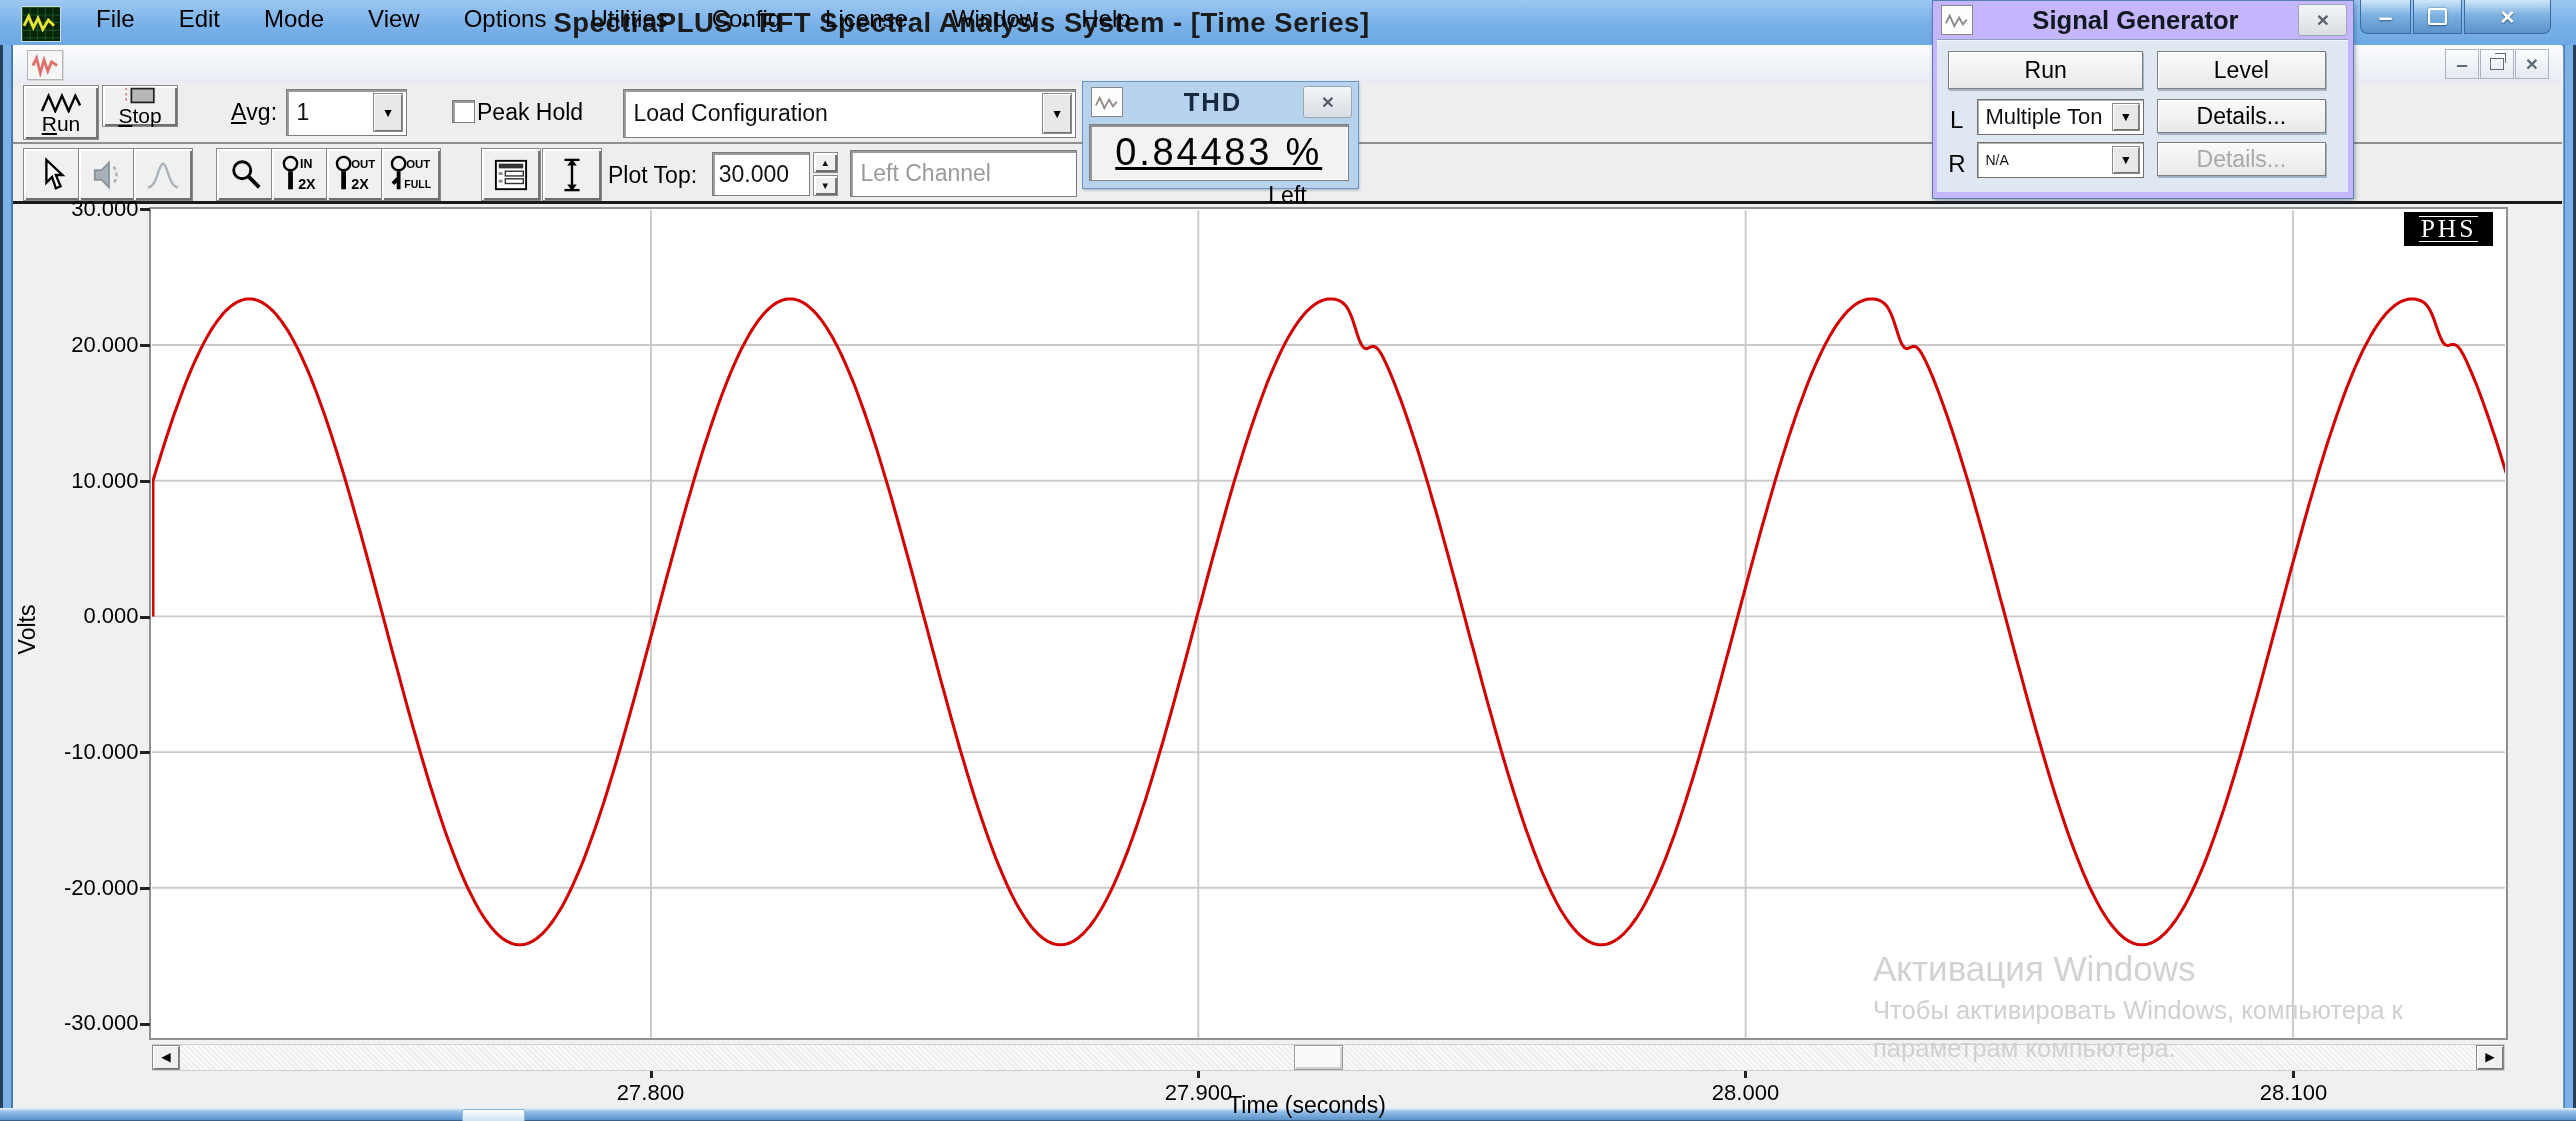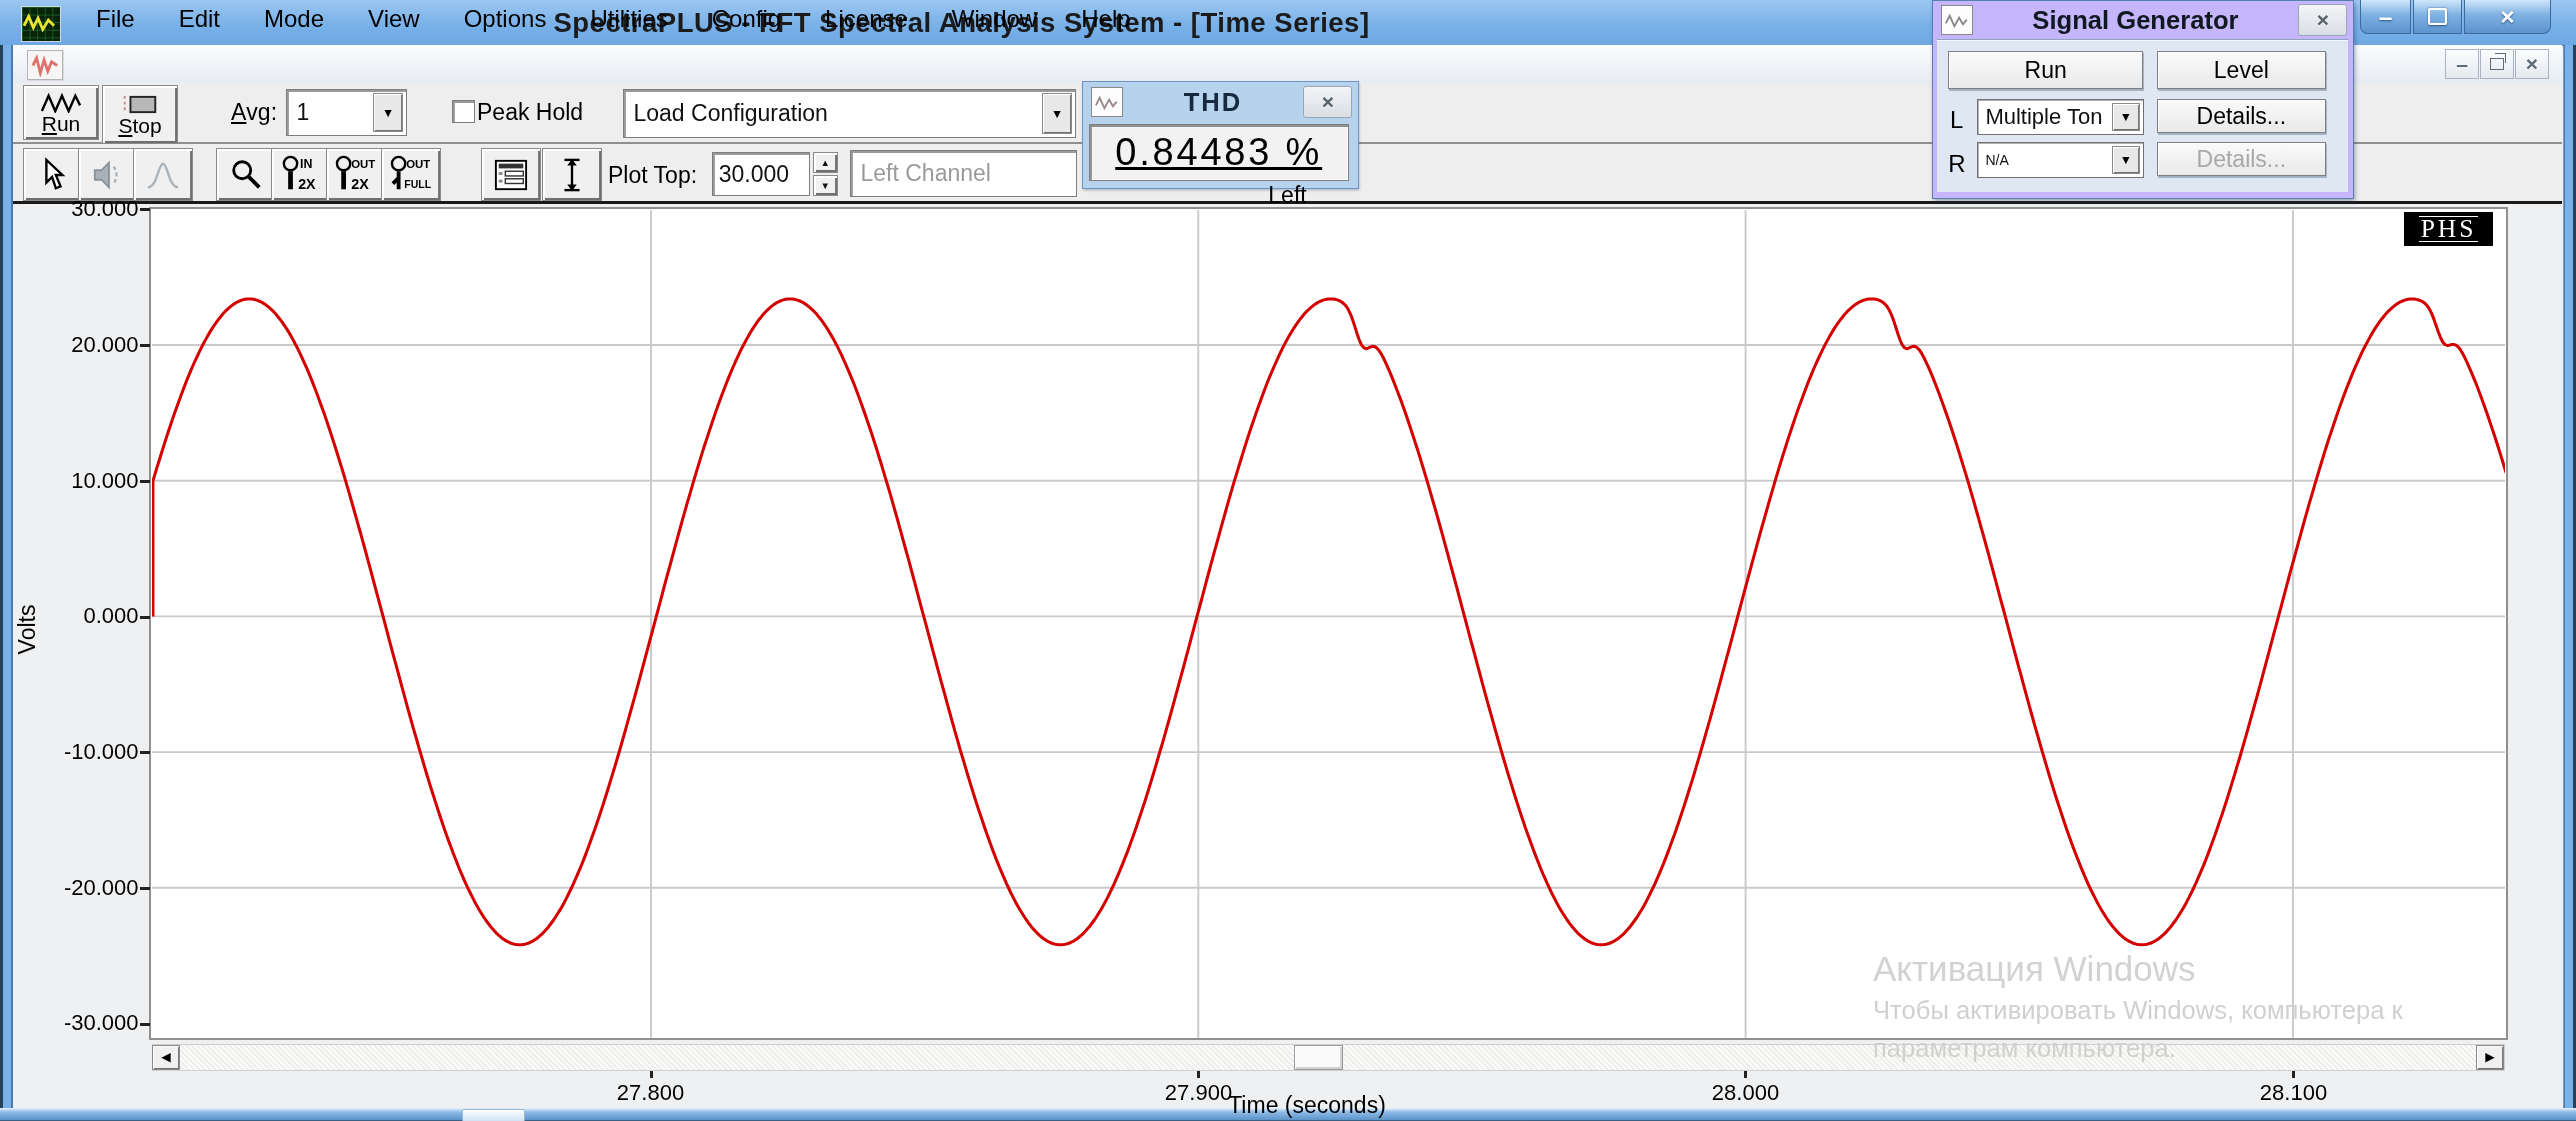--- a/index.html
+++ b/index.html
@@ -172,21 +172,21 @@
   <div class="abs" id="toolbar"></div>
   <div class="abs" id="toolbar-divider"></div>
   <div class="abs" id="toolbar-bottom"></div>
 
   <div class="abs btn3d" style="left:23px;top:85px;width:76px;height:55px;">
     <svg width="42" height="21" viewBox="0 0 44 22">
         <polyline points="2,20 9,4 16,20 23,4 30,20 37,4 42,14" fill="none" stroke="#000" stroke-width="2.5"></polyline>
       </svg>
     <span class="tb-text"><u>R</u>un</span>
   </div>
-  <div class="abs btn3d" style="left:102px;top:85px;width:76px;height:59px;">
+  <div class="abs btn3d" style="left:102px;top:85px;width:76px;height:42px;">
     <svg width="42" height="21" viewBox="0 0 44 22">
         <line x1="6" y1="2" x2="6" y2="20" stroke="#cc8888" stroke-width="2" stroke-dasharray="3 3"></line>
         <rect x="12" y="3" width="26" height="16" fill="#b8b8b8" stroke="#222" stroke-width="2"></rect>
       </svg>
     <span class="tb-text"><u>S</u>top</span>
   </div>
   <div class="abs label" style="left:231px;top:87px;height:51px;"><u>A</u>vg:</div>
   <div class="abs sunken" style="left:286px;top:89px;width:121px;height:47px;">
     <div class="field-text" style="height:100%;">1</div>
     <div class="combo-arrow">▼</div>

